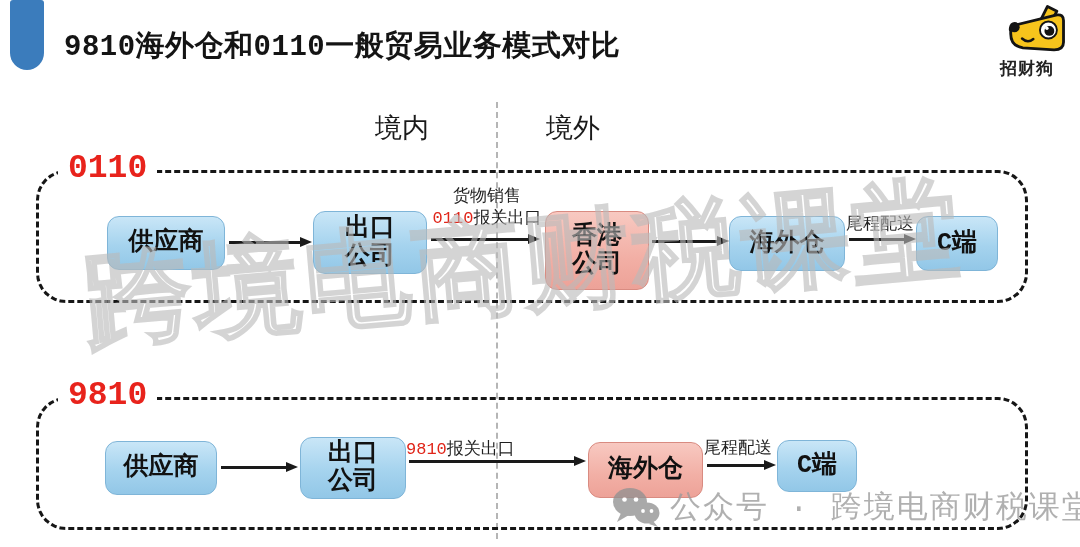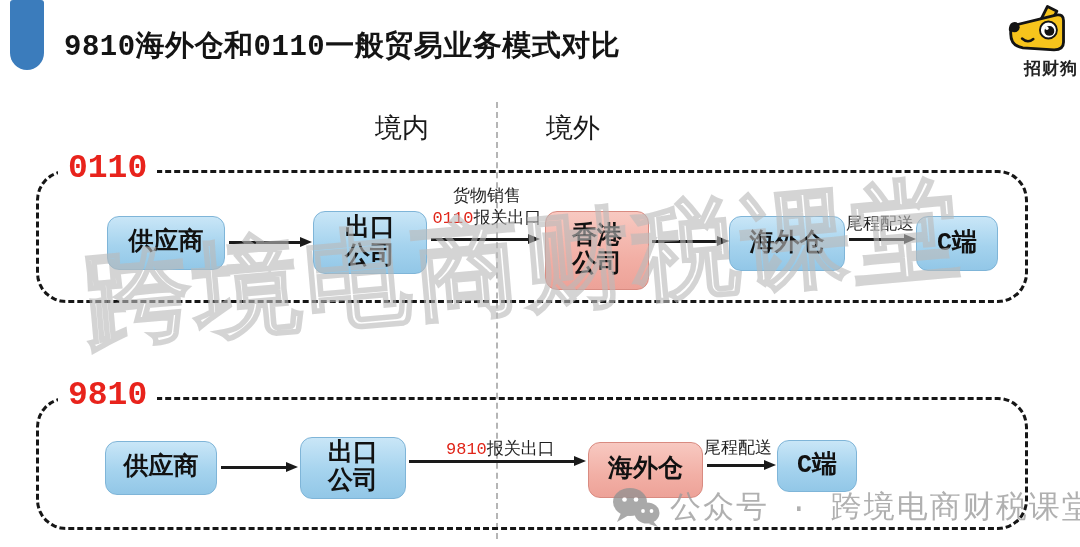--- a/index.html
+++ b/index.html
@@ -14,21 +14,21 @@
   
   .accent-tab {
     position:absolute; left:10px; top:0; width:34px; height:70px;
     background:#3b7cbc; border-radius:3px 3px 17px 17px;
   }
   .page-title {
     position:absolute; left:64px; top:26px; margin:0;
     font-size:29px; font-weight:700; color:#141414; letter-spacing:0.5px;
     white-space:nowrap;
   }
-  .logo { position:absolute; left:1000px; top:4px; width:78px; text-align:right; }
+  .logo { position:absolute; left:1000px; top:4px; width:78px; text-align:left; }
   .logo svg { display:block; margin:0 auto; }
   .logo-text { font-size:17px; font-weight:700; color:#222; letter-spacing:1px; margin-top:1px; }
 
   
   .region-label { position:absolute; top:110px; font-size:27px; color:#1a1a1a; white-space:nowrap; }
   .region-domestic { left:375px;text-align:right; }
   .region-overseas { left:546px; }
   .v-separator {
     position:absolute; left:496px; top:102px; height:437px; width:0;
     border-left:2px dashed #b5b5b5;
@@ -89,21 +89,21 @@
   .a1-2 { left:652px; top:240px; width:66px; }
   .a1-3 { left:849px; top:238px; width:56px; }
   .a2-0 { left:221px; top:466px; width:66px; }
   .a2-1 { left:409px; top:460px; width:166px; }
   .a2-2 { left:707px; top:464px; width:58px; }
 
   
   .arrow-label { position:absolute; z-index:4; font-size:17px; color:#1f1f1f; white-space:nowrap; }
   .lbl-2line { left:423px; top:186px; width:128px; text-align:center; line-height:1.3; }
   .lbl-lastmile-1 { left:846px; top:212px; }
-  .lbl-export-2 { left:446px; top:437px; }
+  .lbl-export-2 { left:406px; top:437px; }
   .lbl-lastmile-2 { left:704px; top:436px; }
   .code-red { color:#e02519; }
 
   
   .watermark-main {
     position:absolute; left:86px; top:258px; z-index:40;
     font-size:106px; font-weight:700; letter-spacing:4px; white-space:nowrap;
     color:transparent; -webkit-text-stroke:2.2px rgba(186,186,186,0.62);
     transform:rotate(-5deg); transform-origin:0 50%;
     pointer-events:none; line-height:1;

